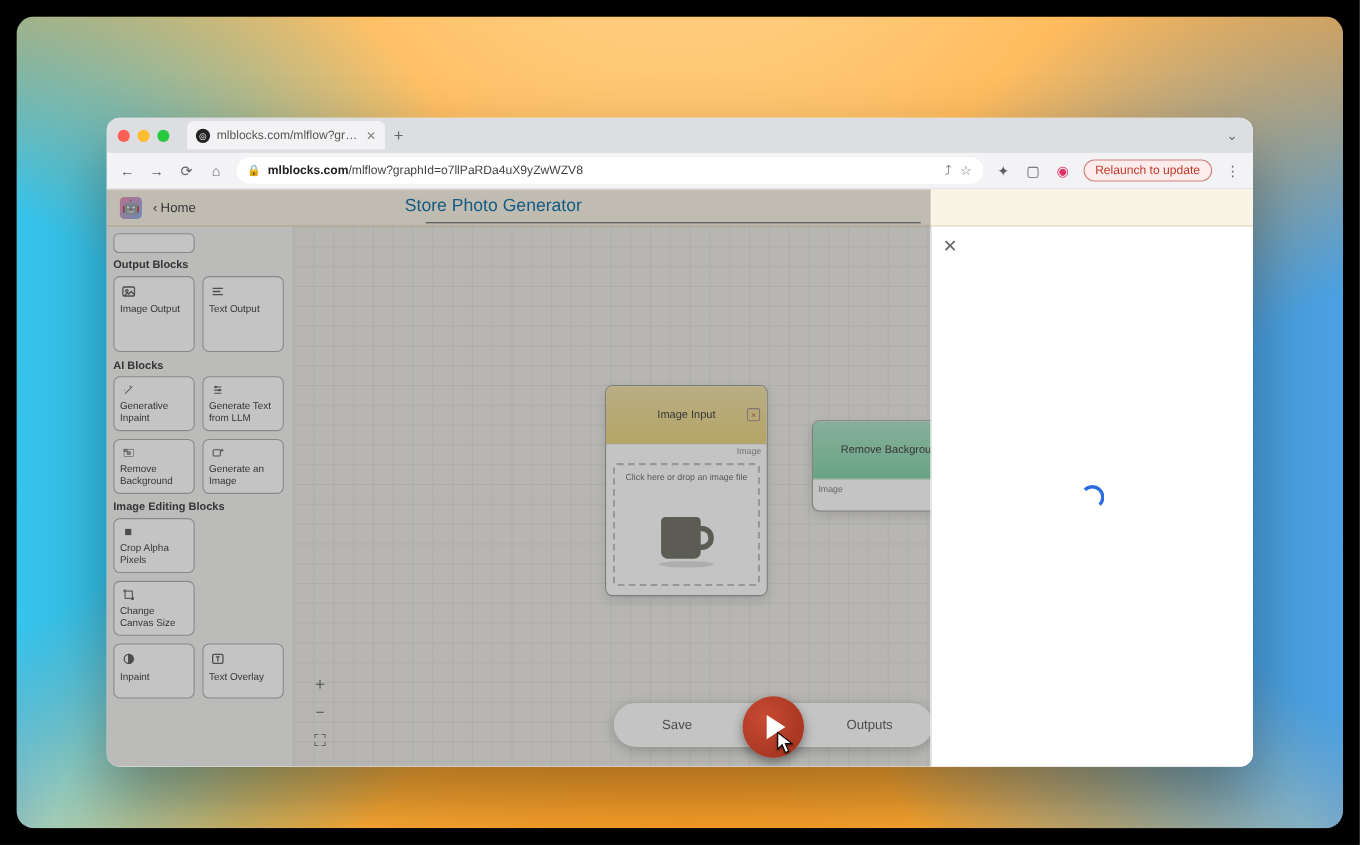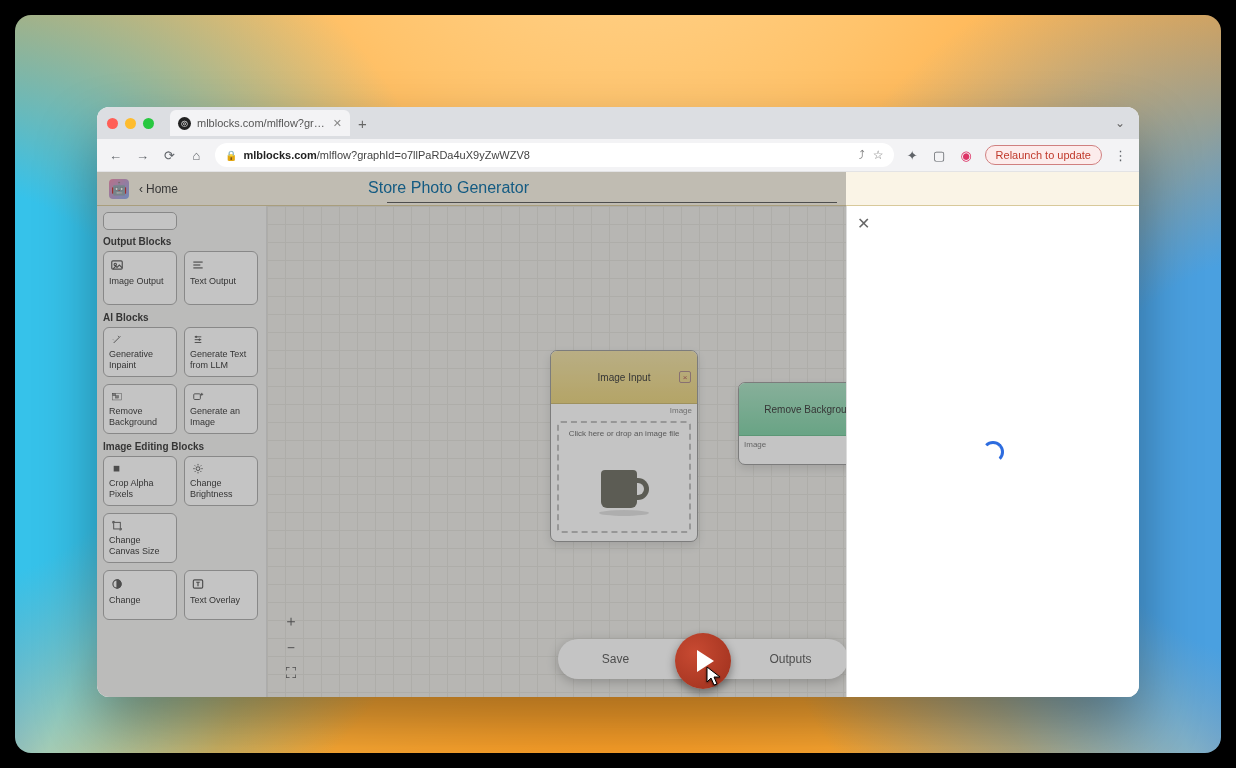--- a/index.html
+++ b/index.html
@@ -59,21 +59,21 @@
   .underline { position:absolute; left:290px; top:30px; width:450px; height:1px; background:#555; }
 
   .appmain { position: absolute; top: 34px; left: 0; right: 0; bottom: 0; display: flex; }
 
   
   .palette { width: 170px; background: #f3f3f1; border-right: 1px solid #ddd; padding: 6px; overflow: hidden; }
   .palbox-top { width: 74px; height: 18px; border:1px solid #aaa; border-radius:5px; background:#fff; margin-bottom:4px;}
   .palhead { font-size: 10px; font-weight: 600; color: #333; margin: 6px 0 4px 0; }
   .palrow { display: flex; gap: 7px; margin-bottom: 7px; }
   .palblk { width: 74px; border: 1px solid #aaa; border-radius: 6px; background: #fff; padding: 6px 5px; display: flex; flex-direction: column; gap: 4px; cursor: grab; }
-  .palblk.h54 { height:54px; } .palblk.h62 { height:50px; }
+  .palblk.h54 { height:69px; } .palblk.h62 { height:50px; }
   .palblk .pic { width: 16px; height: 14px; }
   .palblk .pl { font-size: 9px; line-height: 1.15; color: #333; }
 
   
   .canvaswrap { flex: 1; position: relative; background: #ecebe7;
     background-image:
       linear-gradient(#e0dfd9 1px, transparent 1px),
       linear-gradient(90deg, #e0dfd9 1px, transparent 1px);
     background-size: 18px 18px;
   }
@@ -241,44 +241,37 @@
           </div>
 
           <div class="palhead">Image Editing Blocks</div>
           <div class="palrow">
             <div class="palblk h62">
               <svg class="pic" viewBox="0 0 24 24">
                   <rect x="5" y="6" width="12" height="12" fill="#555"></rect>
                 </svg>
               <div class="pl">Crop Alpha Pixels</div>
             </div>
-            <div class="palblk h62">
-              <svg class="pic" viewBox="0 0 24 24" stroke="#555" stroke-width="2" fill="none">
-                  <circle cx="12" cy="12" r="4"></circle>
-                  <path d="M12 2v3M12 19v3M2 12h3M19 12h3M5 5l2 2M17 17l2 2M17 7l2-2M5 19l2-2"></path>
-                </svg>
-              <div class="pl">Change Brightness</div>
-            </div>
           </div>
           <div class="palrow">
             <div class="palblk h62">
               <svg class="pic" viewBox="0 0 24 24" stroke="#555" stroke-width="2" fill="none">
                   <rect x="5" y="5" width="14" height="14"></rect>
                   <path d="M3 3h4M3 3v4M21 21h-4M21 21v-4"></path>
                 </svg>
               <div class="pl">Change Canvas Size</div>
             </div>
           </div>
           <div class="palrow">
             <div class="palblk h62">
               <svg class="pic" viewBox="0 0 24 24" stroke="#555" stroke-width="2" fill="none">
                   <circle cx="12" cy="12" r="7"></circle>
                   <path d="M12 5a7 7 0 0 1 0 14z" fill="#555"></path>
                 </svg>
-              <div class="pl">Change</div>
+              <div class="pl">Inpaint</div>
             </div>
             <div class="palblk h62">
               <svg class="pic" viewBox="0 0 24 24" stroke="#555" stroke-width="2" fill="none">
                   <rect x="4" y="5" width="16" height="14" rx="2"></rect>
                   <path d="M9 9h6M12 9v7"></path>
                 </svg>
               <div class="pl">Text Overlay</div>
             </div>
           </div>
         </div>

